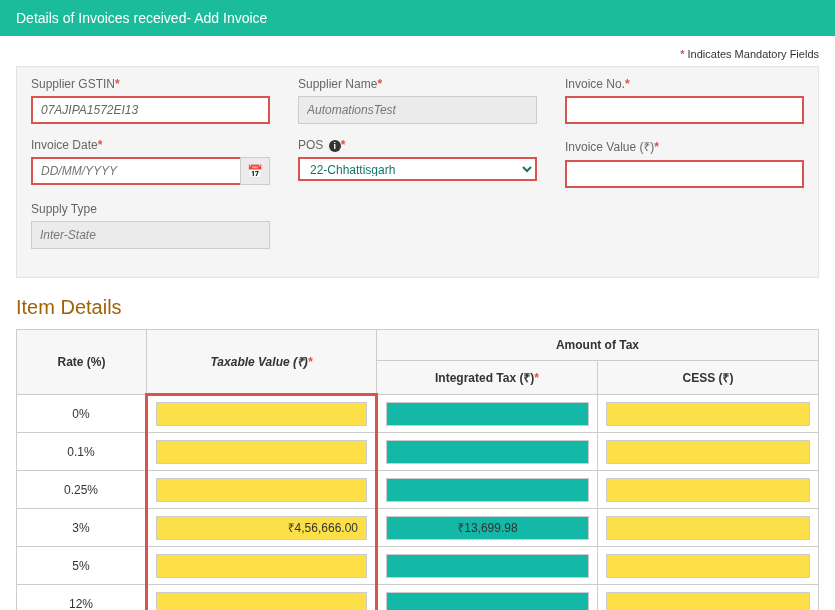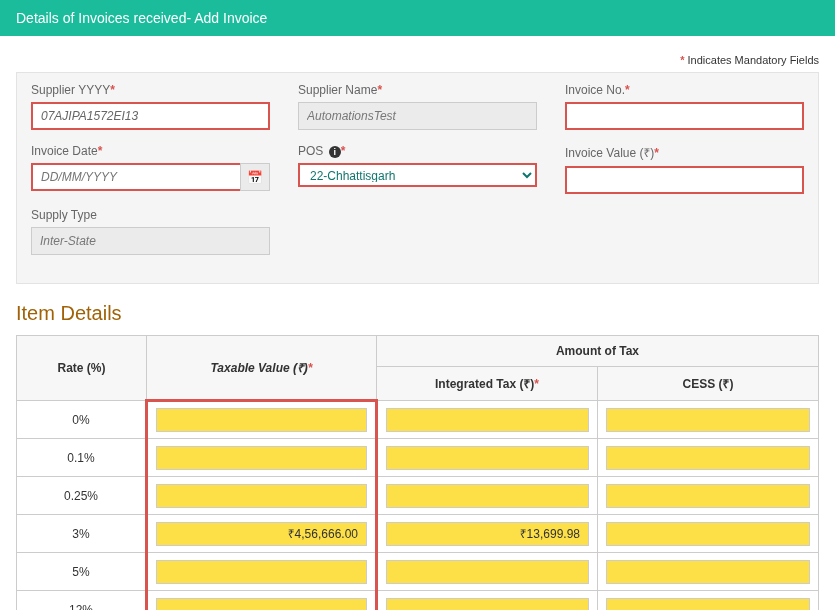--- a/index.html
+++ b/index.html
@@ -15,21 +15,20 @@
     color: #fff;
     padding: 10px 16px;
     font-size: 14px;
   }
   .content { padding: 12px 16px 0 16px; }
   .mandatory-note {
     text-align: right;
     font-size: 11px;
     color: #333;
     margin-bottom: 6px;
-    margin-top: 6px;
   }
   .mandatory-note .star { color: #d9534f; font-weight: bold; }
   .form-panel {
     background: #f5f5f5;
     border: 1px solid #e3e3e3;
     padding: 10px 14px 14px 14px;
   }
   .form-row { display: flex; gap: 28px; margin-bottom: 14px; }
   .form-group { flex: 1; display: flex; flex-direction: column; }
   .form-group label {
@@ -128,39 +127,39 @@
   .t-input {
     width: 100%;
     height: 24px;
     border: 1px solid #ccc;
     background: #fde047;
     padding: 2px 8px;
     font-size: 12px;
     text-align: right;
     color: #333;
   }
-  .t-input.gray { background: #fde047; }
+  .t-input.gray { background: #14b8a6; text-align: center; }
 </style>
 </head>
 <body>
 
 <div class="header-bar">
   <span>Details of Invoices received- Add Invoice</span>
 </div>
 
 <div class="content">
 
   <div class="mandatory-note">
     <span class="star">*</span><span> Indicates Mandatory Fields</span>
   </div>
 
   <div class="form-panel">
     <div class="form-row">
       <div class="form-group">
-        <label><span>Supplier YYYY</span><span class="req">*</span></label>
+        <label><span>Supplier GSTIN</span><span class="req">*</span></label>
         <input class="field-input" type="text" value="07AJIPA1572EI13" style="">
       </div>
       <div class="form-group">
         <label><span>Supplier Name</span><span class="req">*</span></label>
         <input class="field-input readonly" type="text" readonly="" value="AutomationsTest" style="">
       </div>
       <div class="form-group">
         <label><span>Invoice No.</span><span class="req">*</span></label>
         <input class="field-input" type="text" value="" style="">
       </div>

